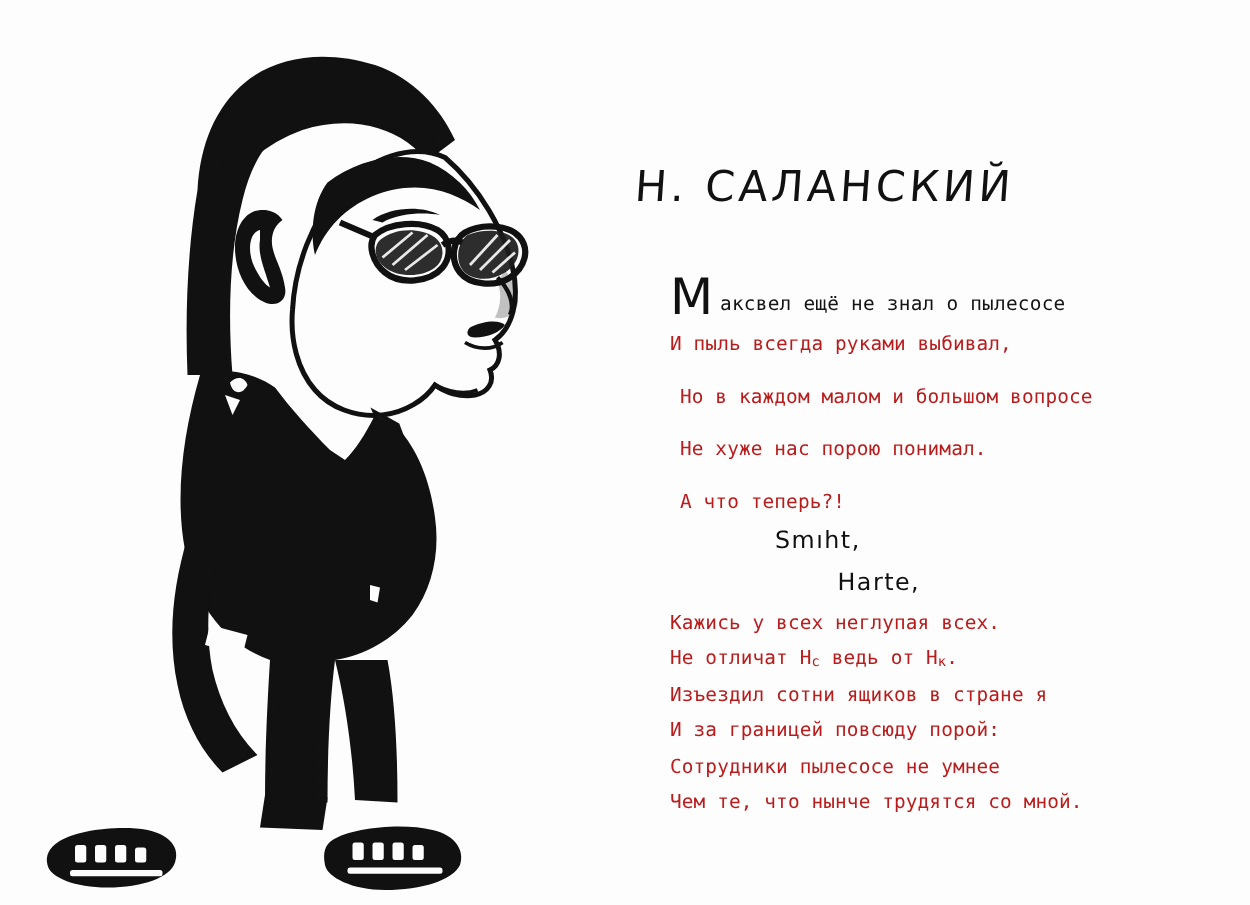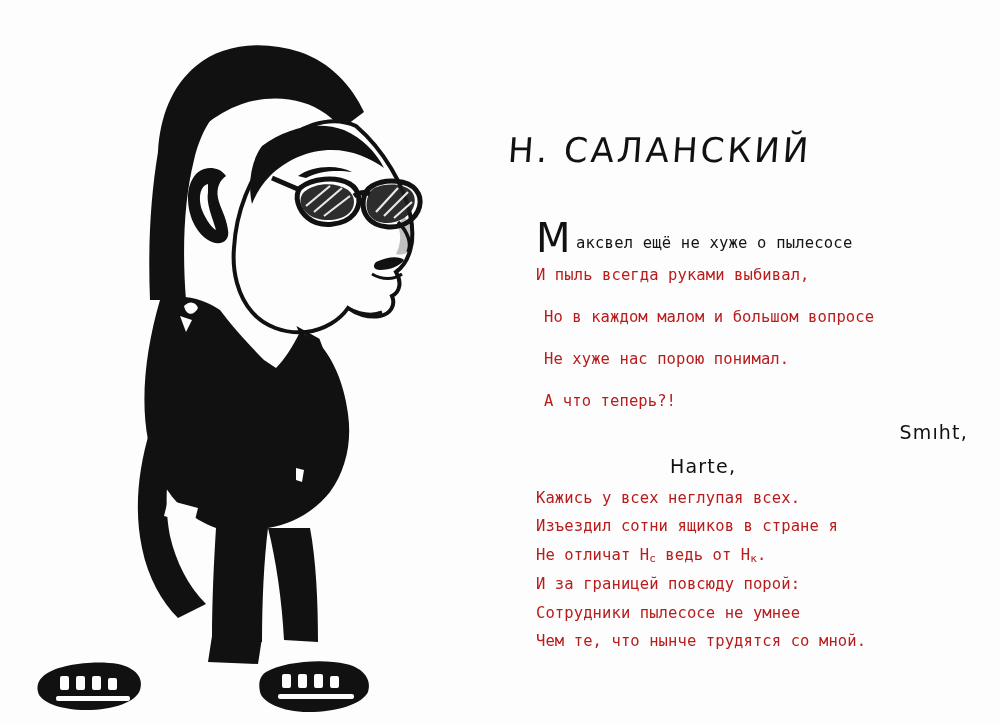--- a/index.html
+++ b/index.html
@@ -91,21 +91,21 @@
   }
   .line.indent-1 { padding-left: 36px; margin-top: 24px; }
   .name-line {
     font-family: "DejaVu Sans", sans-serif;
     font-size: 19px;
     letter-spacing: 1.2px;
     color: #111;
     white-space: nowrap;
     margin: 0 0 12px 0;
   }
-  .name-line.n1 { padding-left: 112px; text-align: right; }
+  .name-line.n1 { padding-left: 112px; }
   .name-line.n2 { padding-left: 162px; }
   .name-line.n3 { padding-left: 200px; }
   .sub { font-size: 11px; vertical-align: -2px; }
 </style>
 </head>
 <body>
 
 <div class="page">
 
   <div class="figure">
@@ -240,36 +240,36 @@
   </div>
 
   <div class="text-col">
 
     <div class="author">Н. САЛАНСКИЙ</div>
 
     <div class="poem">
 
       <div class="dropcap-line">
         <span class="dropcap">М</span>
-        <span class="dropcap-text">аксвел ещё не хуже о пылесосе</span>
+        <span class="dropcap-text">аксвел ещё не знал о пылесосе</span>
       </div>
 
       <p class="line">И пыль всегда руками выбивал,</p>
       <p class="line indent-1">Но в каждом малом и большом вопросе</p>
       <p class="line indent-1">Не хуже нас порою понимал.</p>
       <p class="line indent-1">А что теперь?!</p>
 
       <p class="name-line n1">Smıht,</p>
       <p class="name-line n2">Harte,</p>
 
       <p class="line">Кажись у всех неглупая всех.</p>
 
+      <p class="line"><span>Не отличат  Н</span><span class="sub">с</span><span> ведь  от Н</span><span class="sub">к</span><span>.</span></p>
+
       <p class="line">Изъездил сотни ящиков в стране я</p>
-
-      <p class="line"><span>Не отличат  Н</span><span class="sub">с</span><span> ведь  от Н</span><span class="sub">к</span><span>.</span></p>
       <p class="line">И за границей повсюду порой:</p>
       <p class="line">Сотрудники пылесосе не умнее</p>
       <p class="line">Чем те, что нынче трудятся со мной.</p>
 
     </div>
   </div>
 
 </div>
 
 </body></html>

